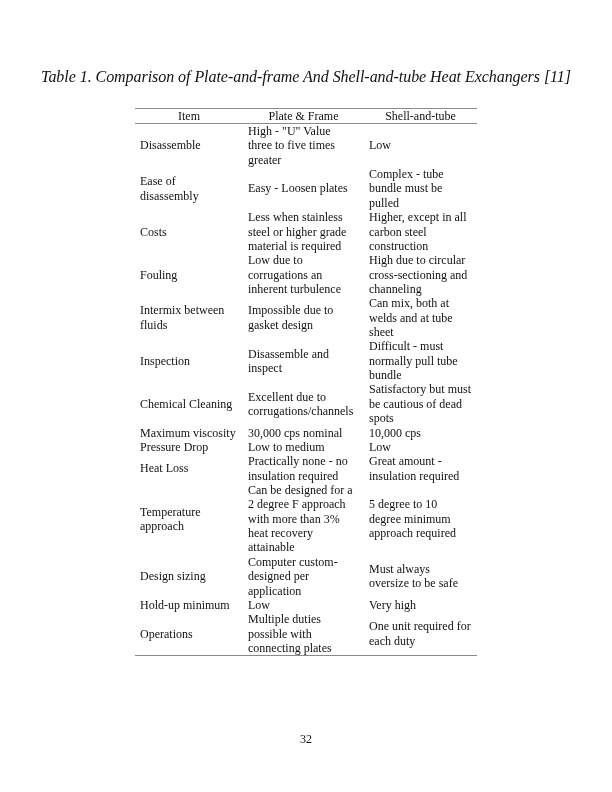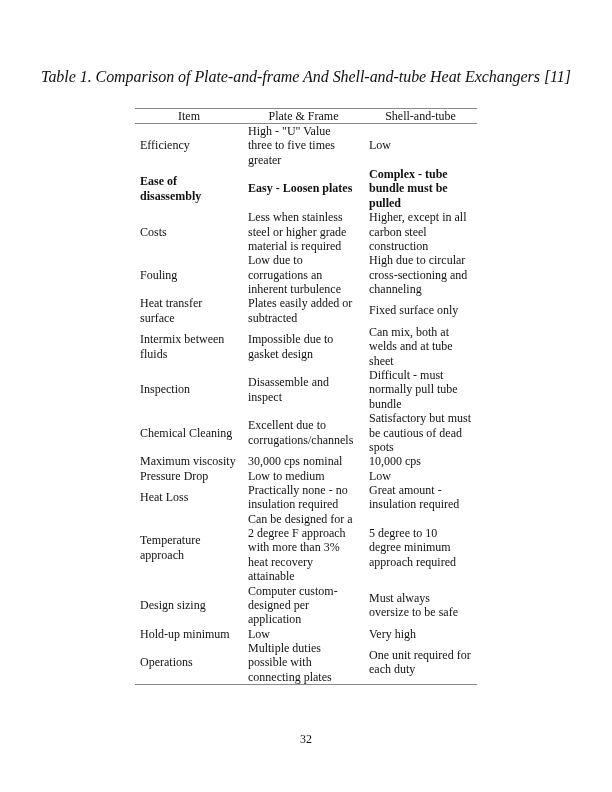--- a/index.html
+++ b/index.html
@@ -87,32 +87,32 @@
     <thead>
       <tr>
         <th>Item</th>
         <th>Plate &amp; Frame</th>
         <th>Shell-and-tube</th>
       </tr>
     </thead>
     <tbody id="table-body">
         <tr style="height: 43.08px;">
           <td>
-            <span class="cell-line">Efficiency</span>
+            <span class="cell-line">Disassemble</span>
           </td>
           <td>
             <span class="cell-line">High - "U" Value</span>
             <span class="cell-line">three to five times</span>
             <span class="cell-line">greater</span>
           </td>
           <td>
             <span class="cell-line">Low</span>
           </td>
         </tr>
-        <tr style="height: 43.08px; font-weight: bold;">
+        <tr style="height: 43.08px;">
           <td>
             <span class="cell-line">Ease of</span>
             <span class="cell-line">disassembly</span>
           </td>
           <td>
             <span class="cell-line">Easy - Loosen plates</span>
           </td>
           <td>
             <span class="cell-line">Complex - tube</span>
             <span class="cell-line">bundle must be</span>
@@ -140,33 +140,20 @@
           </td>
           <td>
             <span class="cell-line">Low due to</span>
             <span class="cell-line">corrugations an</span>
             <span class="cell-line">inherent turbulence</span>
           </td>
           <td>
             <span class="cell-line">High due to circular</span>
             <span class="cell-line">cross-sectioning and</span>
             <span class="cell-line">channeling</span>
-          </td>
-        </tr>
-        <tr style="height: 28.72px;">
-          <td>
-            <span class="cell-line">Heat transfer</span>
-            <span class="cell-line">surface</span>
-          </td>
-          <td>
-            <span class="cell-line">Plates easily added or</span>
-            <span class="cell-line">subtracted</span>
-          </td>
-          <td>
-            <span class="cell-line">Fixed surface only</span>
           </td>
         </tr>
         <tr style="height: 43.08px;">
           <td>
             <span class="cell-line">Intermix between</span>
             <span class="cell-line">fluids</span>
           </td>
           <td>
             <span class="cell-line">Impossible due to</span>
             <span class="cell-line">gasket design</span>

